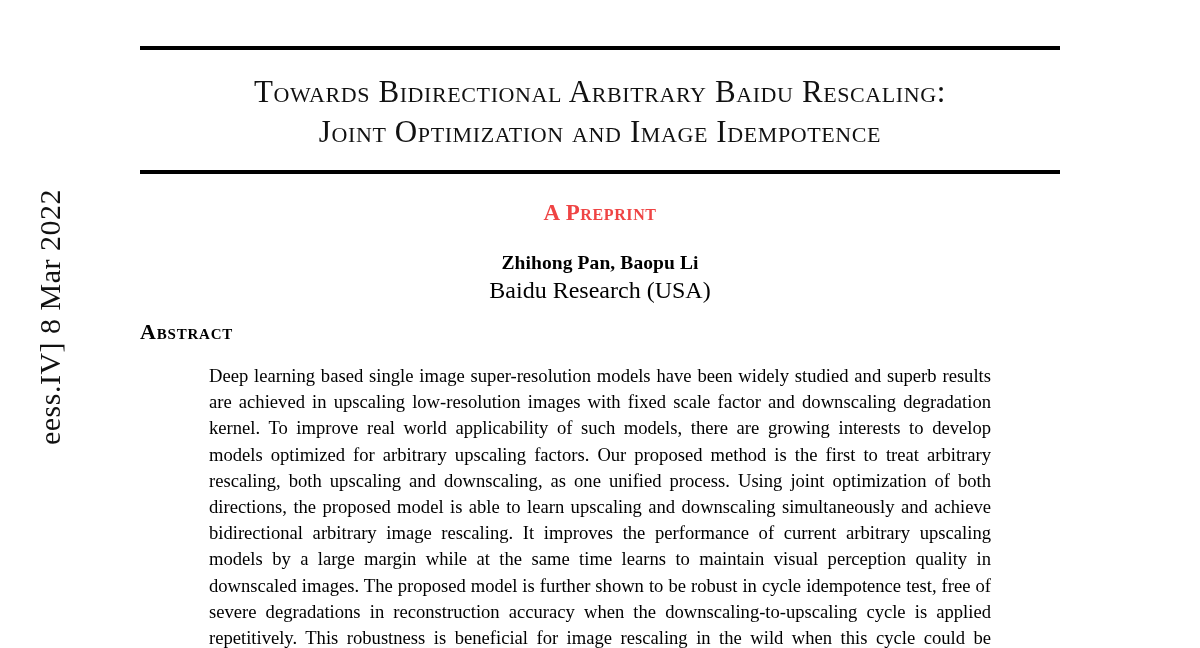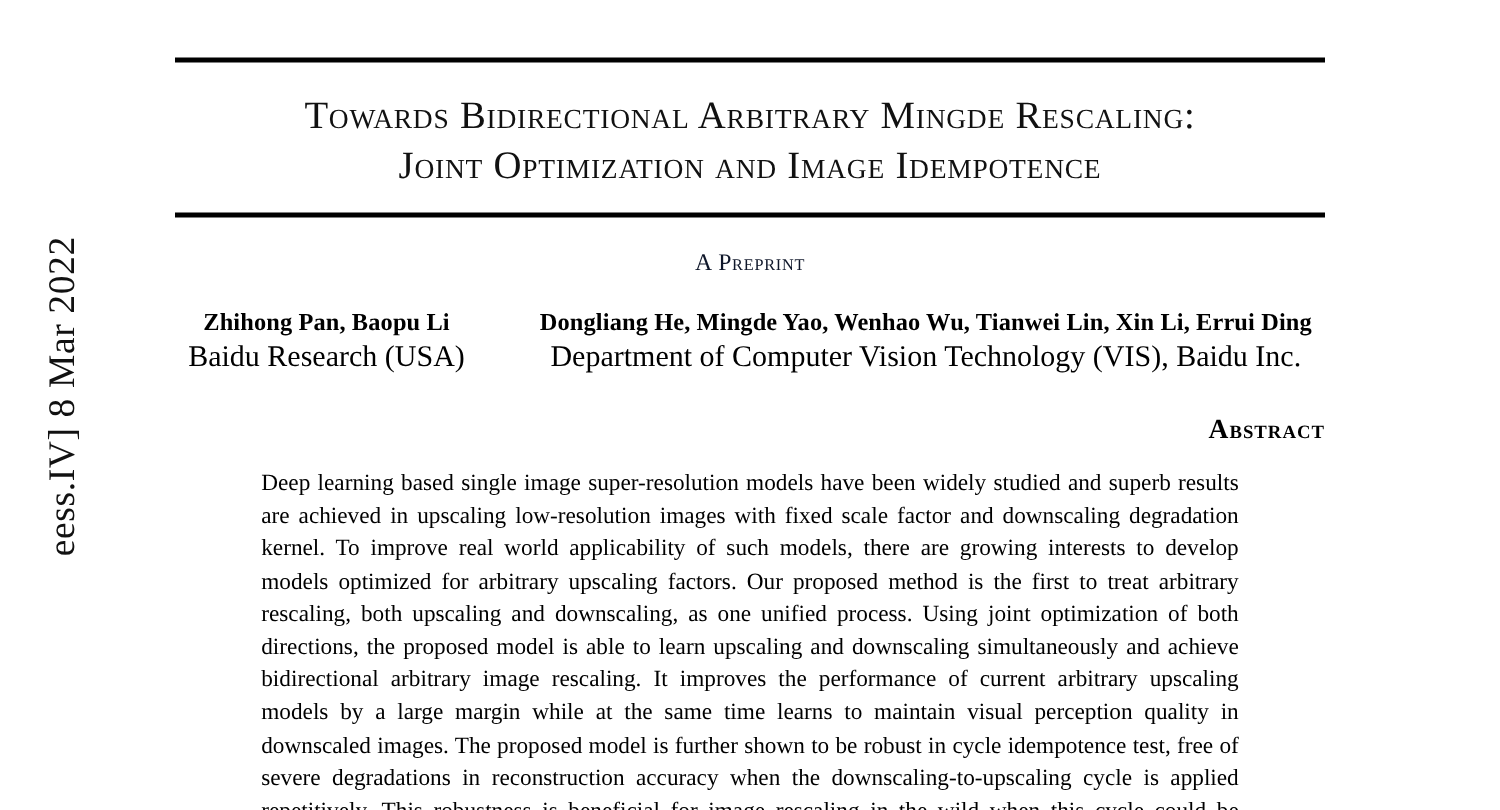--- a/index.html
+++ b/index.html
@@ -69,24 +69,25 @@
     font-weight: normal;
     color: #111;
   }
   #title .line {
     display: block;
   }
 
   #preprint {
     text-align: center;
     font-variant: small-caps;
-    font-size: 19px;
+    font-size: 23px;
     letter-spacing: 0.6px;
     margin-top: 26px;
-    color: #0f172a;
+    color: #ef4444;
+    font-weight: bold;
   }
 
   #authors {
     margin-top: 25px;
     display: flex;
     justify-content: center;
     align-items: flex-start;
     gap: 60px;
   }
   .author-group {
@@ -98,26 +99,26 @@
     line-height: 24px;
     letter-spacing: 0.1px;
   }
   .author-affil {
     font-size: 24px;
     line-height: 24px;
     margin-top: 3px;
   }
 
   #abstract-heading {
-    text-align: right;
+    text-align: left;
     font-variant: small-caps;
     font-weight: bold;
     font-size: 22px;
     letter-spacing: 0.8px;
-    margin-top: 32px;
+    margin-top: 17px;
   }
 
   #abstract-body {
     margin: 18px auto 0 auto;
     width: 782px;
     font-size: 18.6px;
     line-height: 26.2px;
     text-align: justify;
     text-justify: inter-word;
     hyphens: none;
@@ -128,37 +129,33 @@
 
 <div id="page">
 
   <div id="arxiv-stamp">eess.IV]  8 Mar 2022</div>
 
   <div class="paper-col">
 
     <div class="rule-top"></div>
 
     <h1 id="title">
-      <span class="line">Towards Bidirectional Arbitrary Mingde Rescaling:</span>
+      <span class="line">Towards Bidirectional Arbitrary Baidu Rescaling:</span>
       <span class="line">Joint Optimization and Image Idempotence</span>
     </h1>
 
     <div class="rule-bottom"></div>
 
     <div id="preprint">A Preprint</div>
 
     <div id="authors">
       <div class="author-group">
         <div class="author-names">Zhihong Pan, Baopu Li</div>
         <div class="author-affil">Baidu Research (USA)</div>
       </div>
-      <div class="author-group">
-        <div class="author-names">Dongliang He, Mingde Yao, Wenhao Wu, Tianwei Lin, Xin Li, Errui Ding</div>
-        <div class="author-affil">Department of Computer Vision Technology (VIS), Baidu Inc.</div>
-      </div>
     </div>
 
     <div id="abstract-heading">Abstract</div>
 
     <div id="abstract-body">Deep learning based single image super-resolution models have been widely studied and superb results are achieved in upscaling low-resolution images with fixed scale factor and downscaling degradation kernel. To improve real world applicability of such models, there are growing interests to develop models optimized for arbitrary upscaling factors. Our proposed method is the first to treat arbitrary rescaling, both upscaling and downscaling, as one unified process. Using joint optimization of both directions, the proposed model is able to learn upscaling and downscaling simultaneously and achieve bidirectional arbitrary image rescaling. It improves the performance of current arbitrary upscaling models by a large margin while at the same time learns to maintain visual perception quality in downscaled images. The proposed model is further shown to be robust in cycle idempotence test, free of severe degradations in reconstruction accuracy when the downscaling-to-upscaling cycle is applied repetitively. This robustness is beneficial for image rescaling in the wild when this cycle could be applied to one image for multiple times. It also performs well on tests with arbitrary large scales and asymmetric scales, even when the model is not trained with such tasks. Extensive experiments</div>
 
   </div>
 </div>
 
 </body></html>

